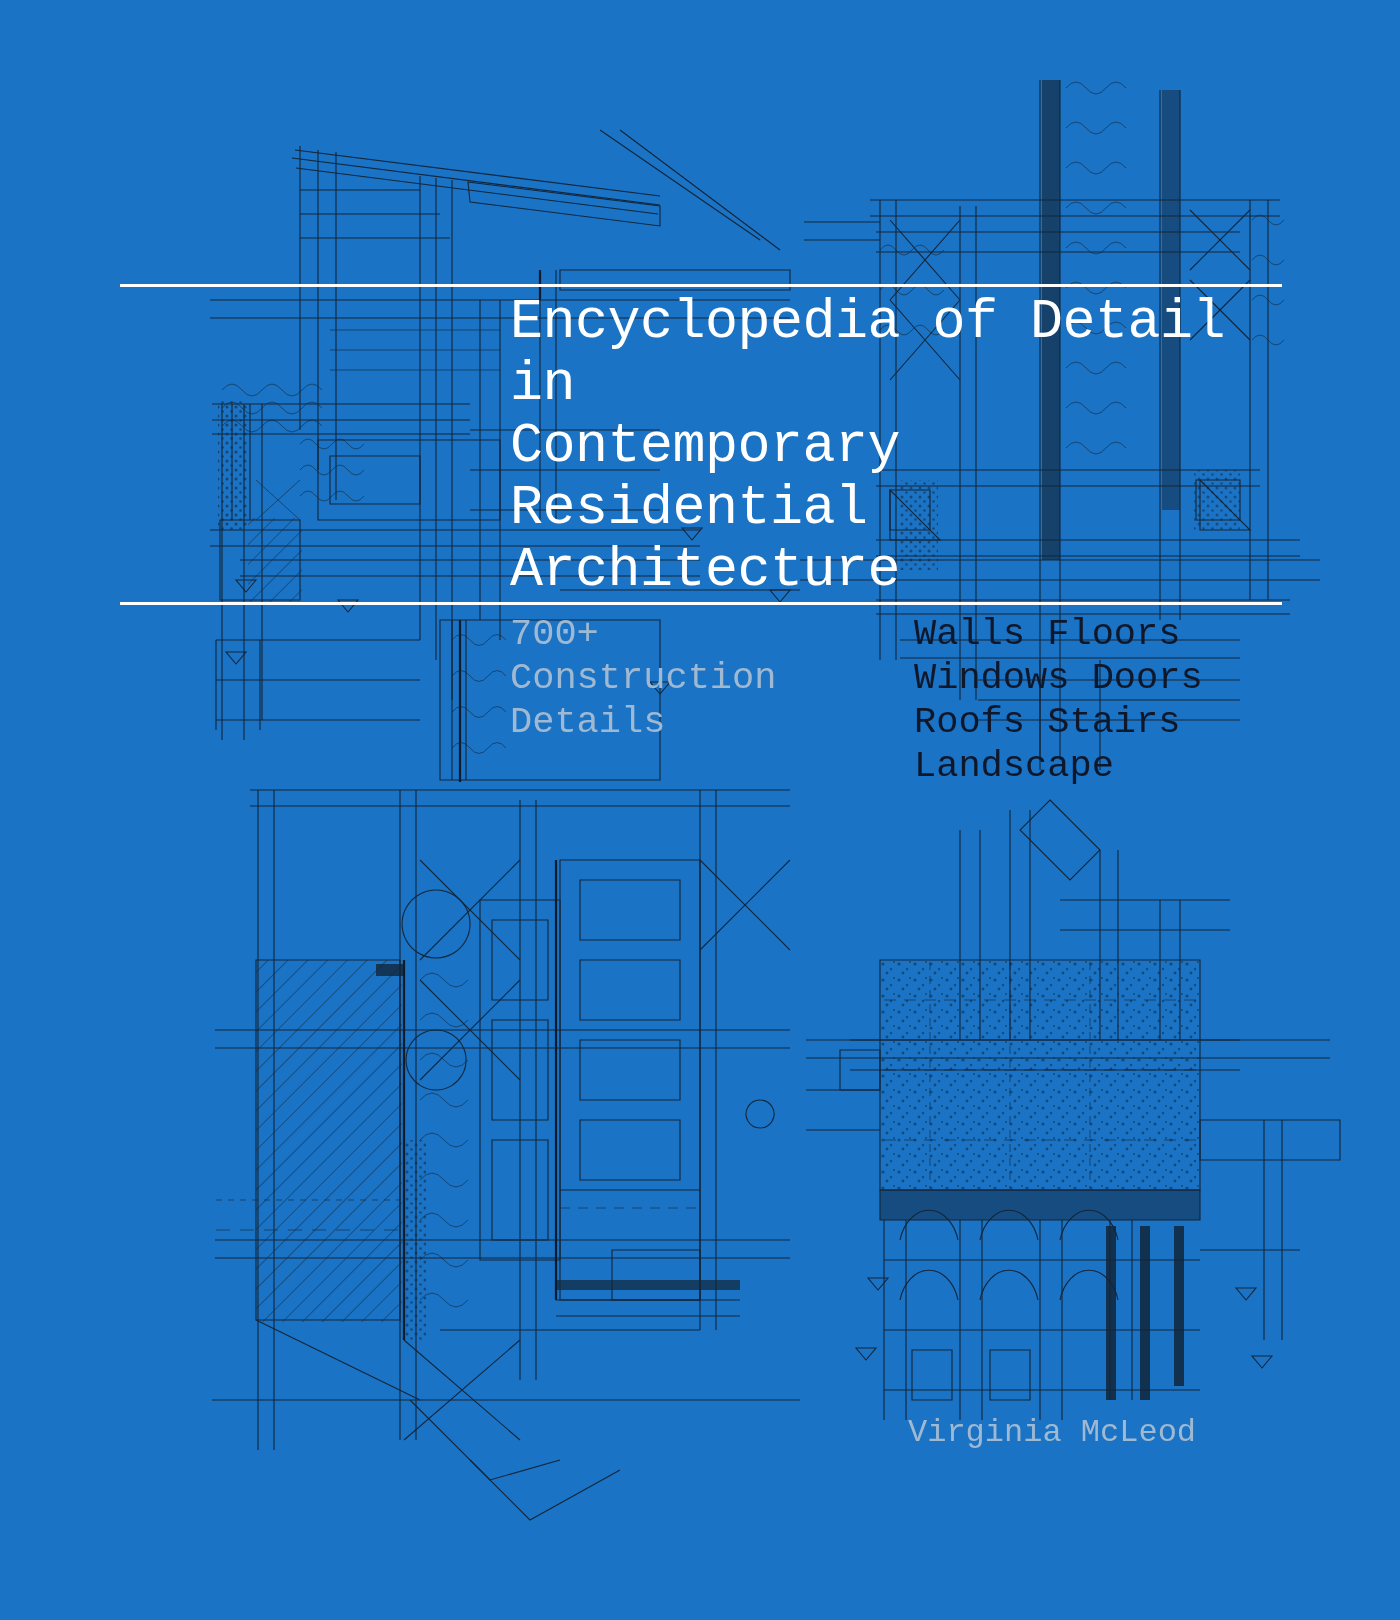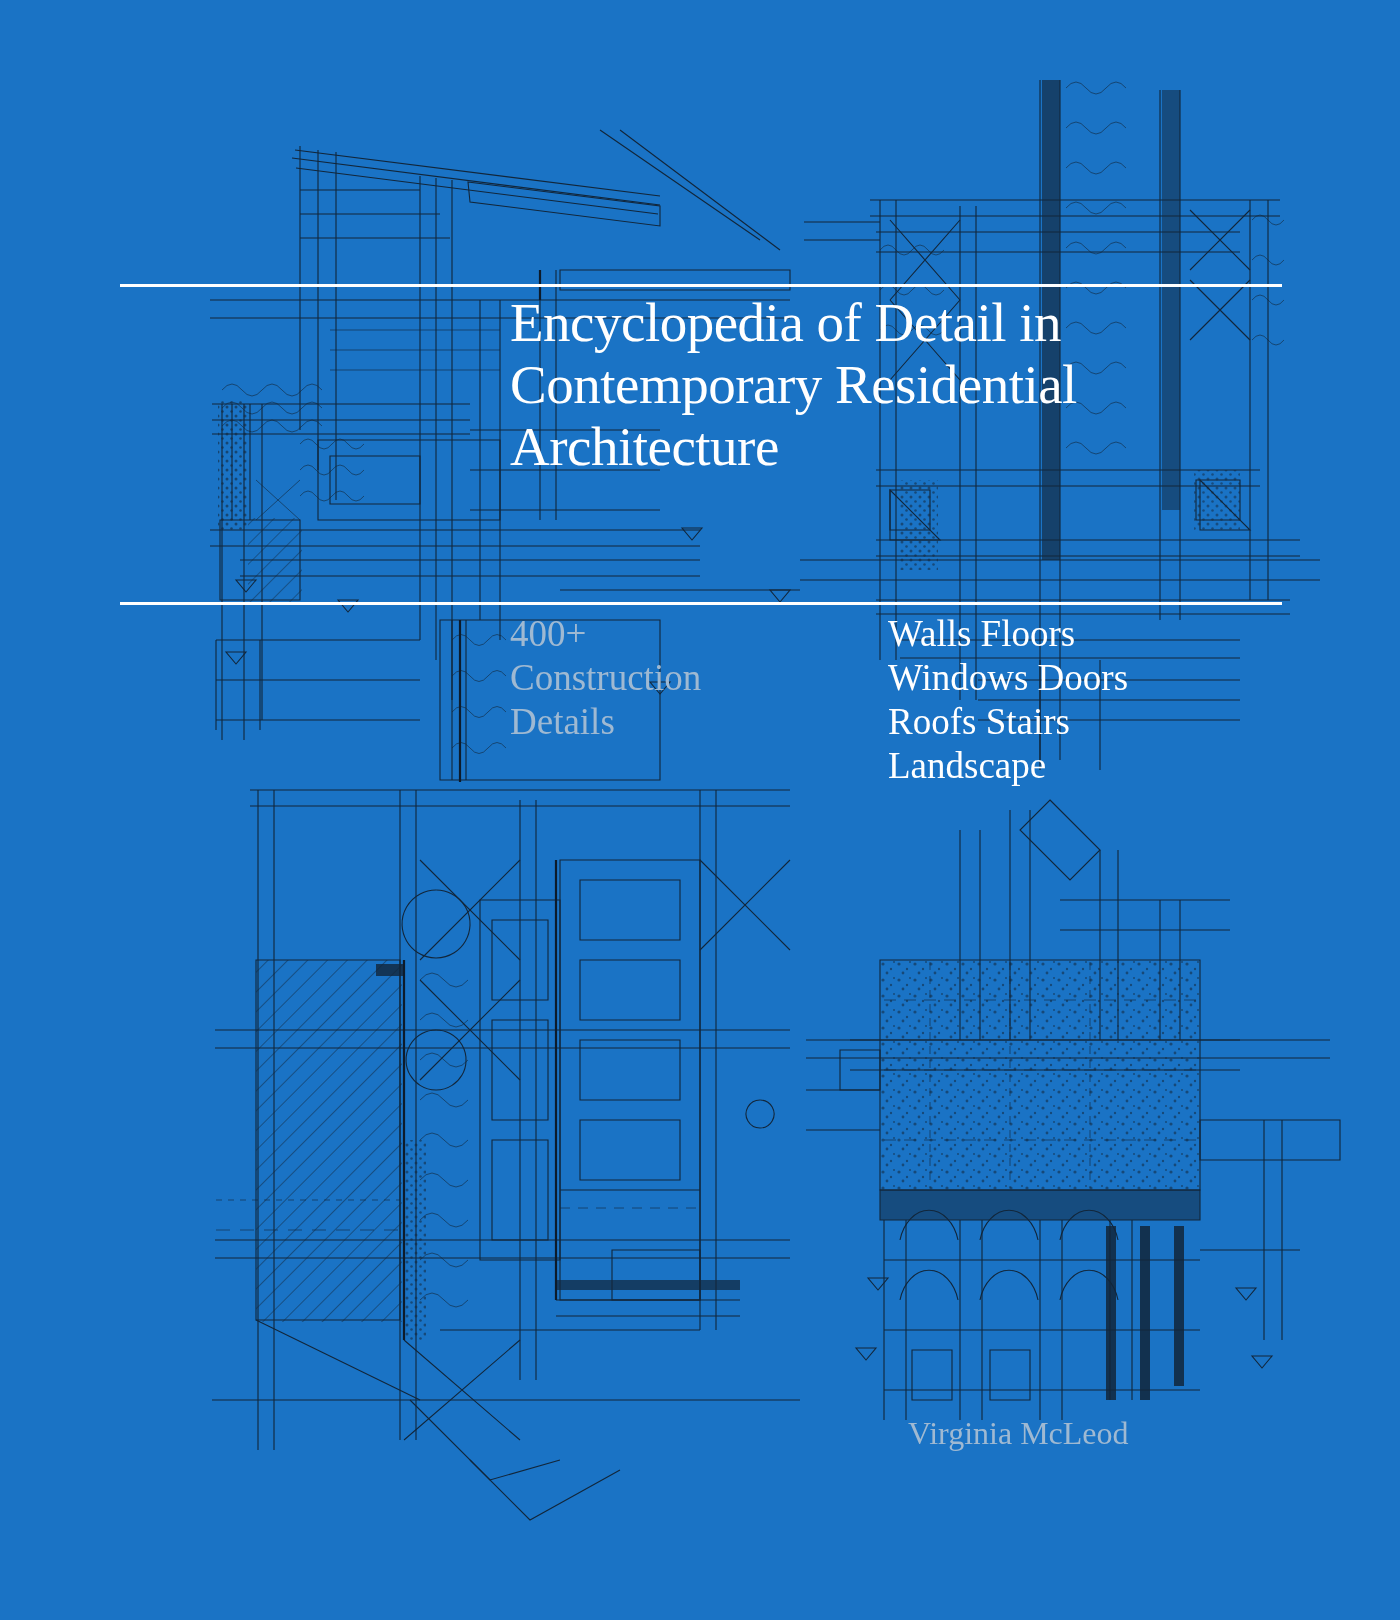--- a/index.html
+++ b/index.html
@@ -6,21 +6,21 @@
     margin: 0;
     padding: 0;
     background: #1a71c4;
   }
   .cover {
     position: relative;
     width: 1400px;
     height: 1620px;
     background: #1a73c5;
     overflow: hidden;
-    font-family: Liberation Serif, serif;
+    font-family: Liberation Mono, monospace;
   }
   .drawings {
     position: absolute;
     inset: 0;
     pointer-events: none;
   }
   .drawings svg {
     display: block;
     width: 1400px;
     height: 1620px;
@@ -56,23 +56,23 @@
     position: absolute;
     left: 510px;
     top: 612px;
     color: #9fb9d2;
     font-size: 37px;
     line-height: 44px;
     white-space: pre-line;
   }
   .subtitle-right {
     position: absolute;
-    left: 888px;
+    left: 914px;
     top: 612px;
-    color: #ffffff;
+    color: #0f172a;
     font-size: 37px;
     line-height: 44px;
     white-space: pre-line;
   }
   .author {
     position: absolute;
     left: 908px;
     top: 1410px;
     color: #9fb9d2;
     font-size: 32px;
@@ -348,21 +348,21 @@
     </svg>
   </div>
 
   <div class="rule rule-top"></div>
   <div class="rule rule-mid"></div>
 
   <div class="title">Encyclopedia of Detail in
 Contemporary Residential
 Architecture</div>
 
-  <div class="subtitle-left">400+
+  <div class="subtitle-left">700+
 Construction
 Details</div>
 
   <div class="subtitle-right">Walls Floors
 Windows Doors
 Roofs Stairs
 Landscape</div>
 
   <div class="author">Virginia McLeod</div>
 

